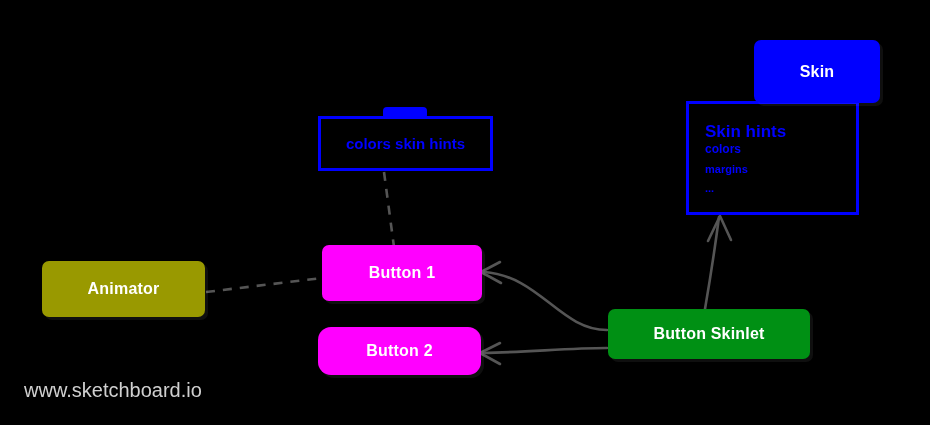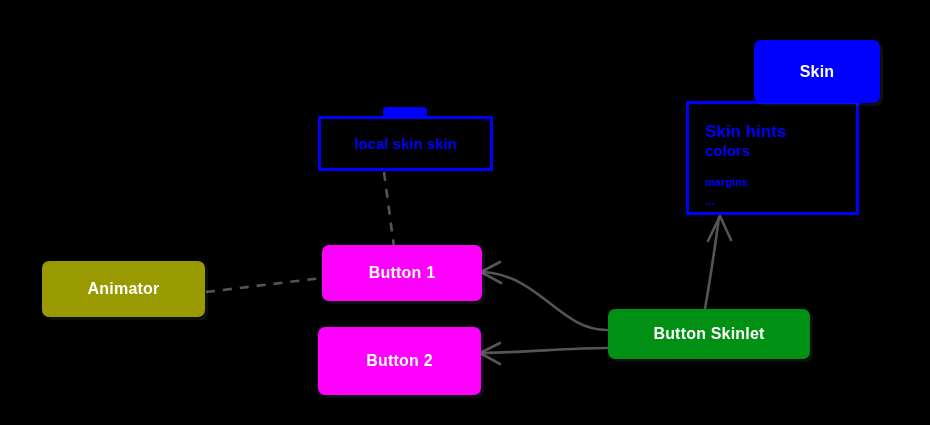--- a/index.html
+++ b/index.html
@@ -92,44 +92,45 @@
     <path d="M 607 348 C 570 348, 530 352, 483 353" stroke="#555555" stroke-width="2.6" fill="none" stroke-linecap="round"></path>
     <path d="M 500 343 L 480 353 L 500 364" stroke="#555555" stroke-width="2.6" fill="none" stroke-linecap="round" stroke-linejoin="round"></path>
 
      Skin hints (upward arrow) --&gt;
     <path d="M 705 309 C 710 280, 716 240, 719 217" stroke="#555555" stroke-width="2.6" fill="none" stroke-linecap="round"></path>
     <path d="M 708 241 L 720 216 L 731 240" stroke="#555555" stroke-width="2.6" fill="none" stroke-linecap="round" stroke-linejoin="round"></path>
   </svg>
 
   <div class="node outline-box" style="left:686px; top:101px; width:173px; height:114px; padding:18px 0 0 16px;">
     <div class="hint-title" style="font-size:17px; ">Skin hints</div>
-    <div class="hint-item" style="font-size:15px; margin-bottom:17px;">colors</div>
+    <div class="hint-item" style="font-size:12px; margin-bottom:7px;">colors</div>
     <div class="hint-item" style="font-size:11px; margin-bottom:7px;">margins</div>
     <div class="hint-item" style="font-size:11px;">...</div>
   </div>
 
   <div class="node solid-box" style="left:714px; top:40px; width:126px; height:63px; background:#0000ff;margin-left:40px;">
     <span class="node-label" style="font-size:16px;">Skin</span>
   </div>
 
   <div class="node outline-box" style="left:318px; top:116px; width:175px; height:55px;">
-    <div class="hint-title" style="font-size:15px; text-align:center; line-height:49px;">local skin skin</div>
+    <div class="hint-title" style="font-size:15px; text-align:center; line-height:49px;">colors skin hints</div>
   </div>
   <div class="pkg-tab" style="left:383px; top:107px; width:44px; height:12px;"></div>
 
   <div class="node solid-box" style="left:322px; top:245px; width:160px; height:56px; background:#ff00ff;">
     <span class="node-label" style="font-size:16px;">Button 1</span>
   </div>
 
-  <div class="node solid-box" style="left:318px; top:327px; width:163px; height:68px; background:#ff00ff;">
+  <div class="node solid-box" style="left:318px; top:327px; width:163px; height:48px; background:#ff00ff;border-radius:13px;">
     <span class="node-label" style="font-size:16px;">Button 2</span>
   </div>
 
   <div class="node solid-box" style="left:608px; top:309px; width:202px; height:50px; background:#009014;">
     <span class="node-label" style="font-size:16px;">Button Skinlet</span>
   </div>
 
   <div class="node solid-box" style="left:42px; top:261px; width:163px; height:56px; background:#999900;">
     <span class="node-label" style="font-size:16px;">Animator</span>
   </div>
 
+  <div class="watermark" style="left:24px; top:379px; font-size:20px;">www.sketchboard.io</div>
 
 </div>
 
 </body></html>

